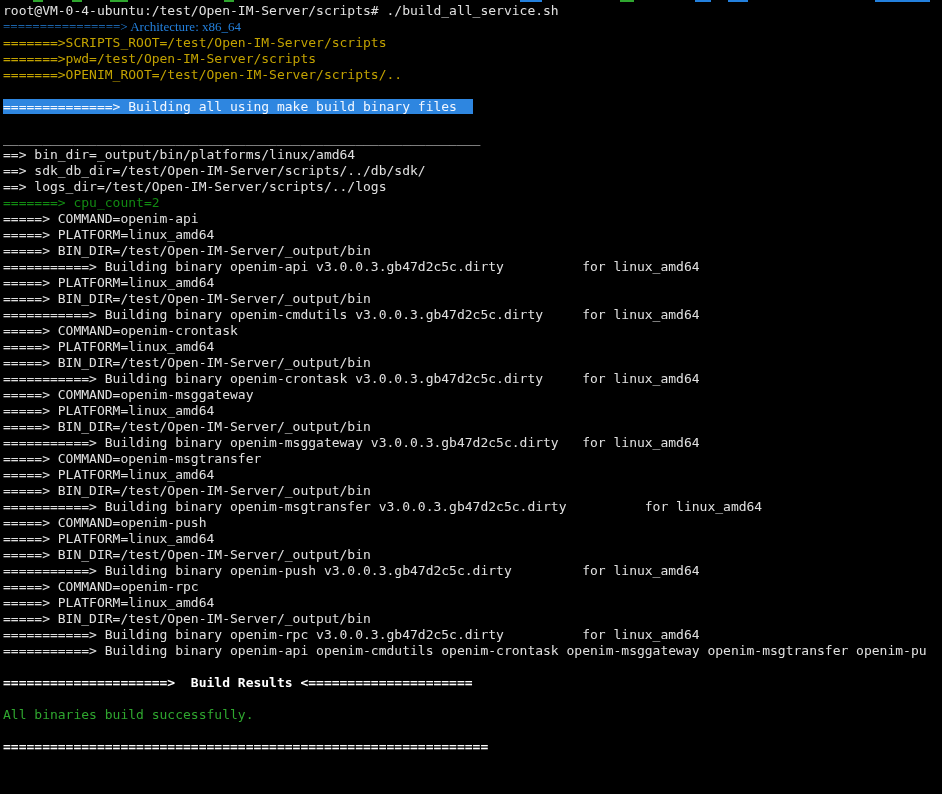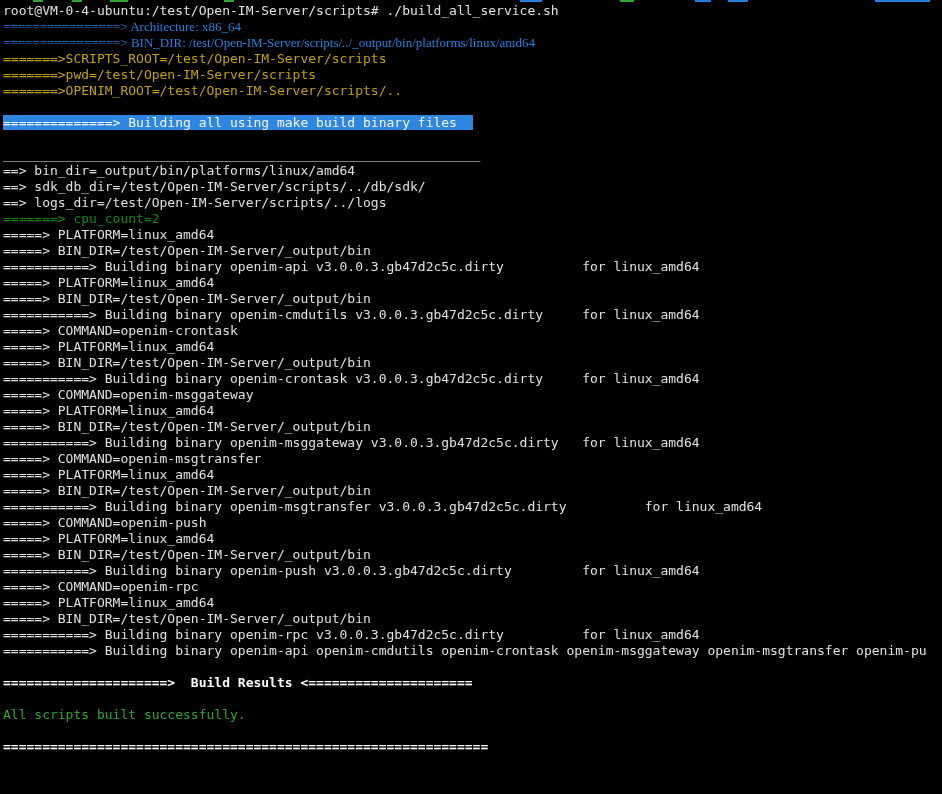--- a/index.html
+++ b/index.html
@@ -39,32 +39,32 @@
       <span class="frag green" style="left: 224px; width: 10px;"></span>
       <span class="frag blue" style="left: 520px; width: 22px;"></span>
       <span class="frag green" style="left: 620px; width: 14px;"></span>
       <span class="frag blue" style="left: 695px; width: 16px;"></span>
       <span class="frag blue" style="left: 728px; width: 20px;"></span>
       <span class="frag blue" style="left: 875px; width: 55px;"></span>
     </div>
   <div class="screen" id="screen">
       <div class="line"><span class="seg c-default">root@VM-0-4-ubuntu:/test/Open-IM-Server/scripts# ./build_all_service.sh</span></div>
       <div class="line"><span class="seg c-blue">================&gt; Architecture: x86_64</span></div>
-      <div class="line"><span class="seg c-blue">================&gt; BIN_DIR: /test/Open-IM-Server/scripts/../_output/bin/platforms/linux/amd64</span></div>
       <div class="line"><span class="seg c-yellow">=======&gt;SCRIPTS_ROOT=/test/Open-IM-Server/scripts</span></div>
       <div class="line"><span class="seg c-yellow">=======&gt;pwd=/test/Open-IM-Server/scripts</span></div>
       <div class="line"><span class="seg c-yellow">=======&gt;OPENIM_ROOT=/test/Open-IM-Server/scripts/..</span></div>
       <div class="line"><span class="seg c-default"></span></div>
       <div class="line"><span class="seg c-highlight">==============&gt; Building all using make build binary files  </span></div>
       <div class="line"><span class="seg c-default"></span></div>
       <div class="line"><span class="seg c-default">_____________________________________________________________</span></div>
       <div class="line"><span class="seg c-default">==&gt; bin_dir=_output/bin/platforms/linux/amd64</span></div>
       <div class="line"><span class="seg c-default">==&gt; sdk_db_dir=/test/Open-IM-Server/scripts/../db/sdk/</span></div>
       <div class="line"><span class="seg c-default">==&gt; logs_dir=/test/Open-IM-Server/scripts/../logs</span></div>
       <div class="line"><span class="seg c-green-dim">=======&gt; cpu_count=2</span></div>
+      <div class="line"><span class="seg c-default">=====&gt; COMMAND=openim-api</span></div>
       <div class="line"><span class="seg c-default">=====&gt; PLATFORM=linux_amd64</span></div>
       <div class="line"><span class="seg c-default">=====&gt; BIN_DIR=/test/Open-IM-Server/_output/bin</span></div>
       <div class="line"><span class="seg c-default">===========&gt; Building binary openim-api v3.0.0.3.gb47d2c5c.dirty          for linux_amd64</span></div>
       <div class="line"><span class="seg c-default">=====&gt; PLATFORM=linux_amd64</span></div>
       <div class="line"><span class="seg c-default">=====&gt; BIN_DIR=/test/Open-IM-Server/_output/bin</span></div>
       <div class="line"><span class="seg c-default">===========&gt; Building binary openim-cmdutils v3.0.0.3.gb47d2c5c.dirty     for linux_amd64</span></div>
       <div class="line"><span class="seg c-default">=====&gt; COMMAND=openim-crontask</span></div>
       <div class="line"><span class="seg c-default">=====&gt; PLATFORM=linux_amd64</span></div>
       <div class="line"><span class="seg c-default">=====&gt; BIN_DIR=/test/Open-IM-Server/_output/bin</span></div>
       <div class="line"><span class="seg c-default">===========&gt; Building binary openim-crontask v3.0.0.3.gb47d2c5c.dirty     for linux_amd64</span></div>
@@ -81,17 +81,17 @@
       <div class="line"><span class="seg c-default">=====&gt; BIN_DIR=/test/Open-IM-Server/_output/bin</span></div>
       <div class="line"><span class="seg c-default">===========&gt; Building binary openim-push v3.0.0.3.gb47d2c5c.dirty         for linux_amd64</span></div>
       <div class="line"><span class="seg c-default">=====&gt; COMMAND=openim-rpc</span></div>
       <div class="line"><span class="seg c-default">=====&gt; PLATFORM=linux_amd64</span></div>
       <div class="line"><span class="seg c-default">=====&gt; BIN_DIR=/test/Open-IM-Server/_output/bin</span></div>
       <div class="line"><span class="seg c-default">===========&gt; Building binary openim-rpc v3.0.0.3.gb47d2c5c.dirty          for linux_amd64</span></div>
       <div class="line"><span class="seg c-default">===========&gt; Building binary openim-api openim-cmdutils openim-crontask openim-msggateway openim-msgtransfer openim-pu</span></div>
       <div class="line"><span class="seg c-default"></span></div>
       <div class="line"><span class="seg c-bold">=====================&gt;  Build Results &lt;=====================</span></div>
       <div class="line"><span class="seg c-default"></span></div>
-      <div class="line"><span class="seg c-green">All scripts built successfully.</span></div>
+      <div class="line"><span class="seg c-green">All binaries build successfully.</span></div>
       <div class="line"><span class="seg c-default"></span></div>
       <div class="line"><span class="seg c-bold">==============================================================</span></div>
     </div>
 </div>
 
 </body></html>

